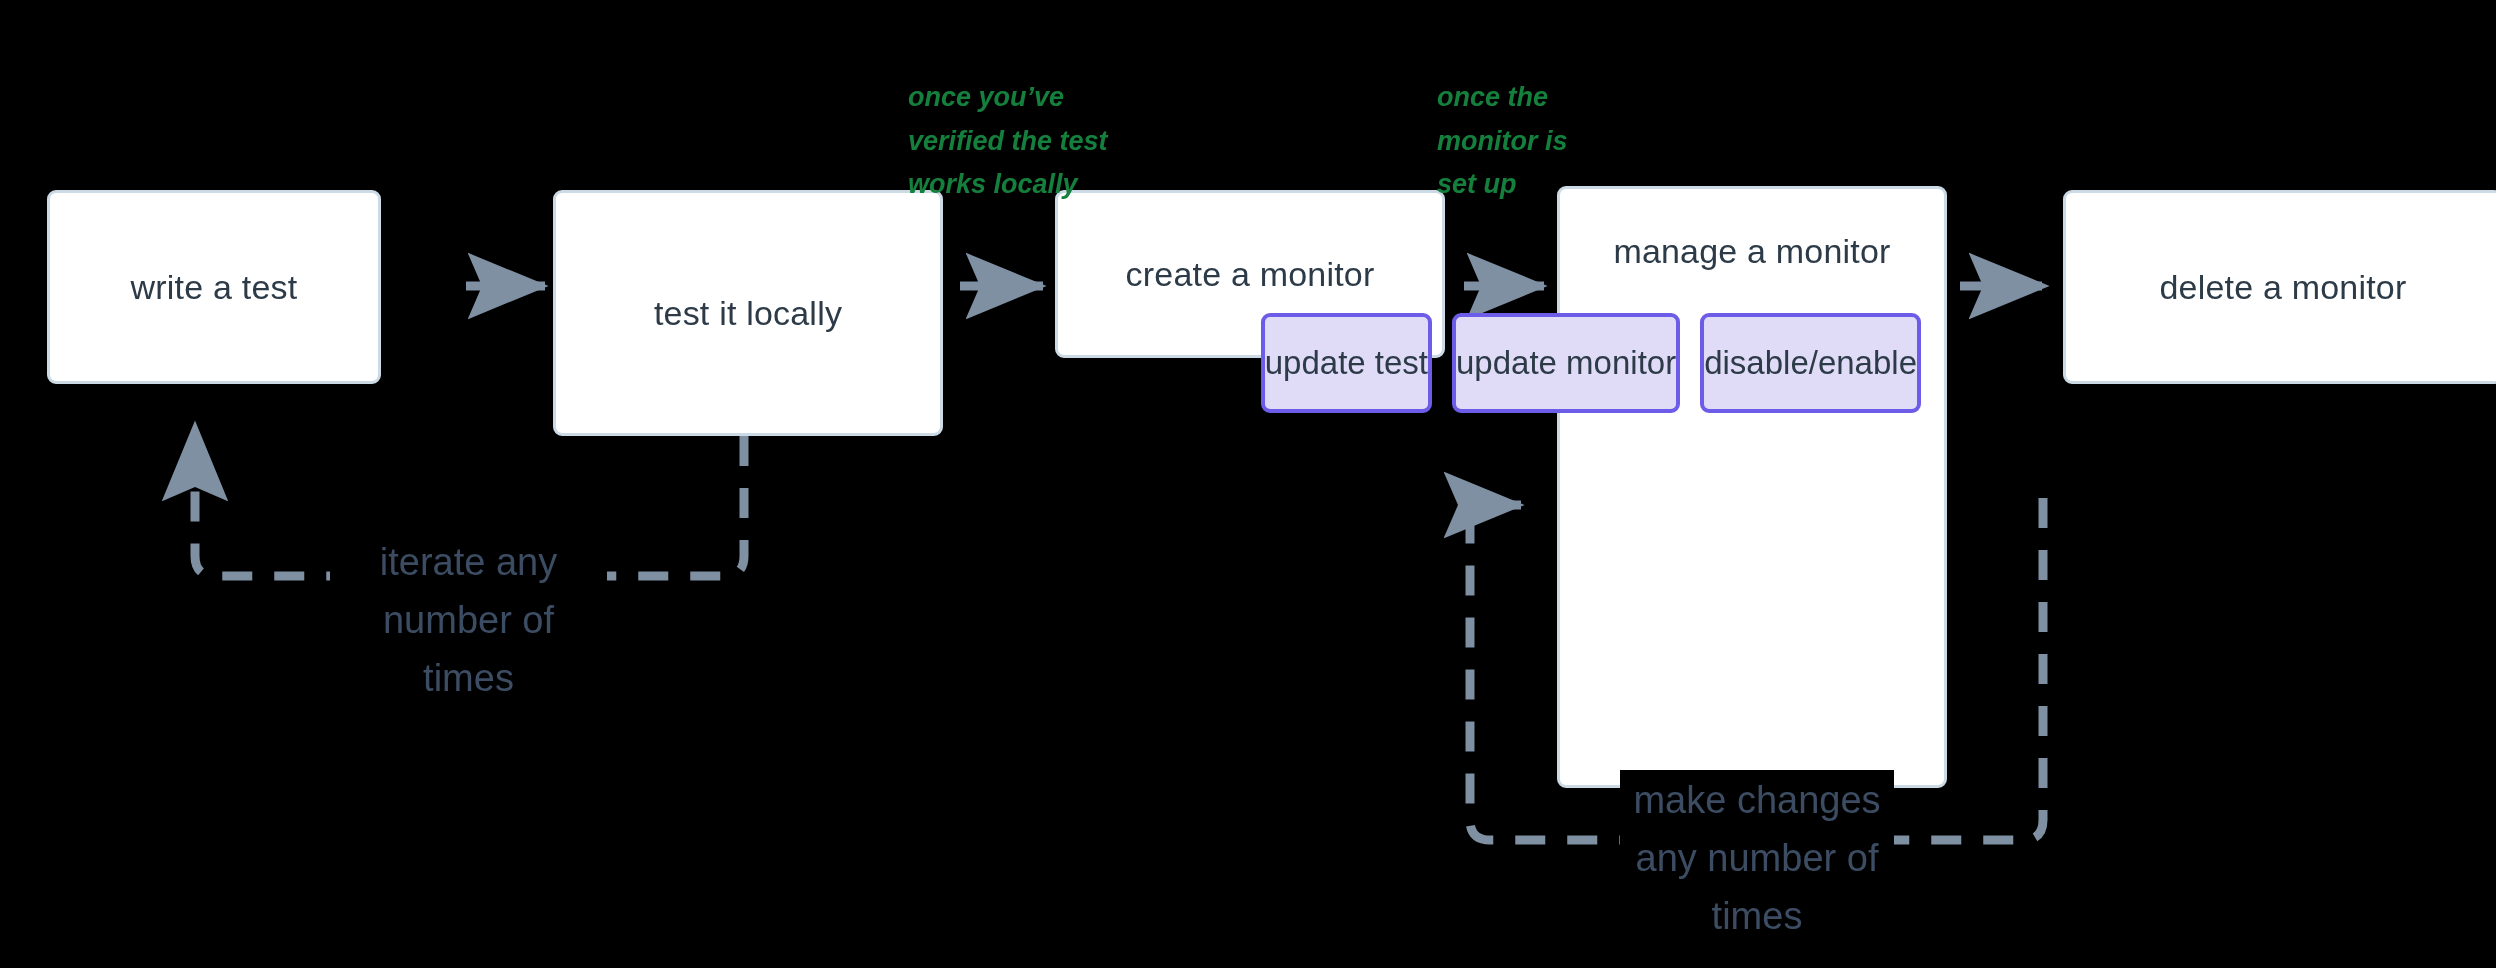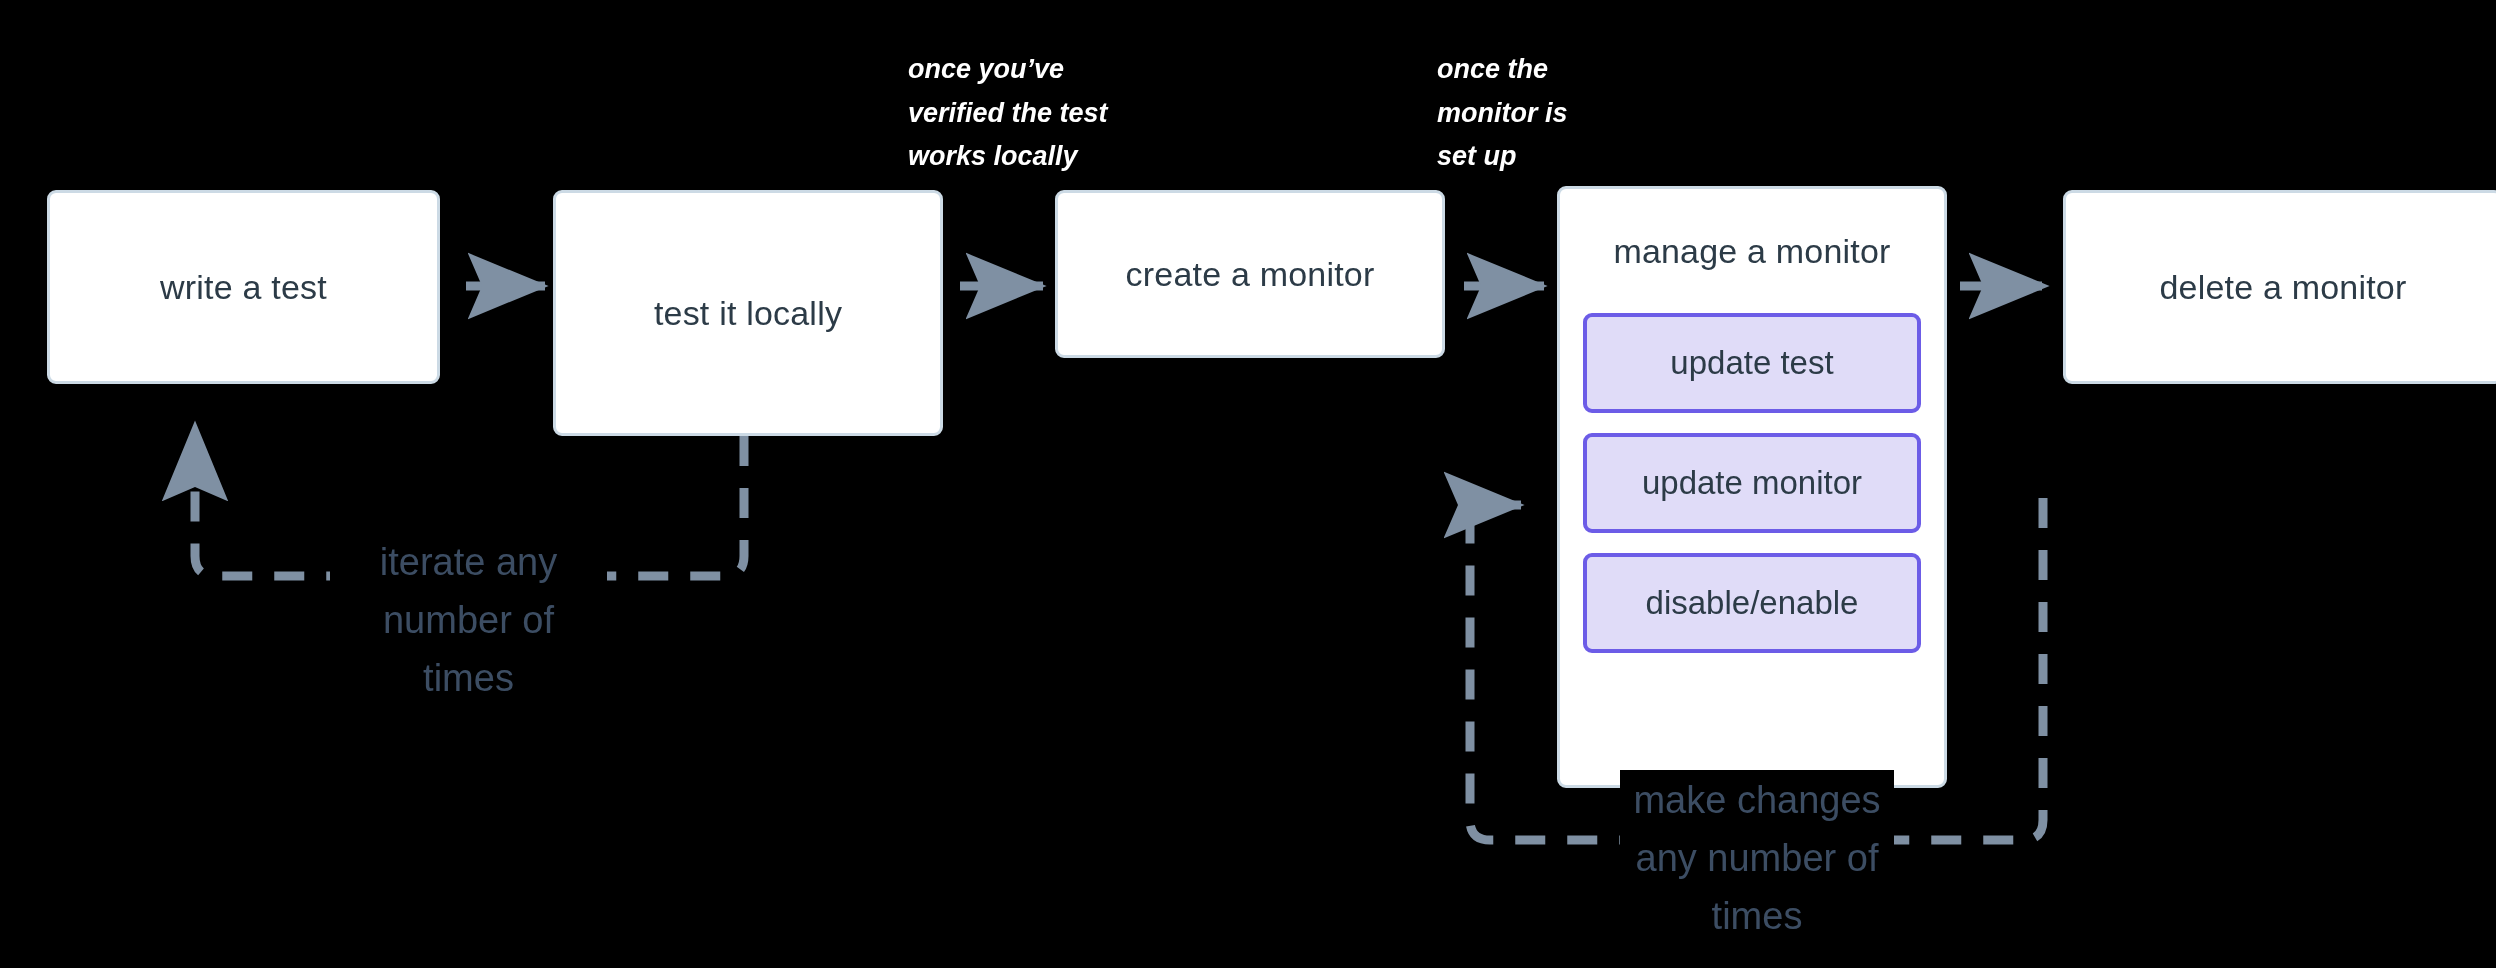--- a/index.html
+++ b/index.html
@@ -67,22 +67,22 @@
     align-items: center;
     justify-content: center;
   }
   .subnode-stack {
     position: absolute;
     left: 23px;
     right: 23px;
     top: 124px;
     bottom: 20px;
     display: flex;
-    flex-direction: column;
-    justify-content: flex-start;
+    flex-direction: row;
+    justify-content: flex-end;
     gap: 20px;
   }
   .subnode {
     box-sizing: border-box;
     height: 100px;
     background: #e0dcf8;
     border: 4px solid #6c5ce7;
     border-radius: 9px;
     display: flex;
     align-items: center;
@@ -94,22 +94,23 @@
     white-space: nowrap;
   }
 
   
   .annotation {
     position: absolute;
     font-size: 27px;
     font-style: italic;
     font-weight: bold;
     line-height: 1.62;
-    color: #ffffff;
+    color: #15803d;
     white-space: pre-line;
+    margin-top: 28px;
   }
 
   
   .loop-caption {
     position: absolute;
     font-size: 38px;
     line-height: 1.52;
     color: #3c4d63;
     text-align: center;
     background: #000000;
@@ -137,21 +138,21 @@
 
     <line x1="1464" y1="286" x2="1544" y2="286" stroke="#7f90a3" stroke-width="9" marker-end="url(#arrowRight)"></line>
 
     <line x1="1960" y1="286" x2="2046" y2="286" stroke="#7f90a3" stroke-width="9" stroke-dasharray="30 22" marker-end="url(#arrowRight)"></line>
 
     <path d="M 744 384 L 744 556 Q 744 576 724 576 L 215 576 Q 195 576 195 556 L 195 424" fill="none" stroke="#7f90a3" stroke-width="9" stroke-dasharray="30 22" stroke-linecap="butt" marker-end="url(#arrowUp)"></path>
 
     <path d="M 2043 498 L 2043 820 Q 2043 840 2023 840 L 1490 840 Q 1470 840 1470 820 L 1470 525 Q 1470 505 1490 505 L 1521 505" fill="none" stroke="#7f90a3" stroke-width="9" stroke-dasharray="30 22" stroke-linecap="butt" marker-end="url(#arrowRight)"></path>
   </svg>
 
-  <div class="node" style="left:47px; top:190px; width:393px; height:194px;">
+  <div class="node" style="left:47px; top:190px; width:334px; height:194px;">
     <span class="node-label">write a test</span>
   </div>
 
   <div class="node" style="left:553px; top:190px; width:390px; height:246px;">
     <span class="node-label">test it locally</span>
   </div>
 
   <div class="node" style="left:1055px; top:190px; width:390px; height:168px;">
     <span class="node-label">create a monitor</span>
   </div>

